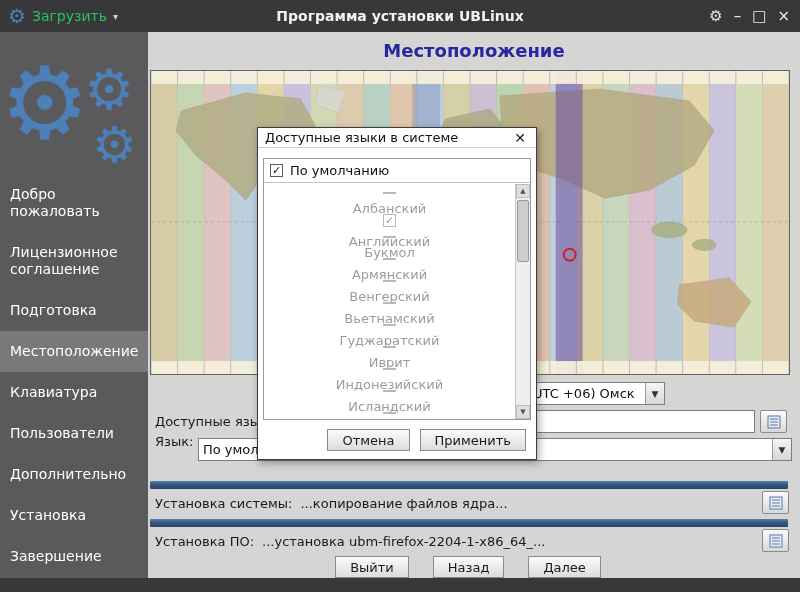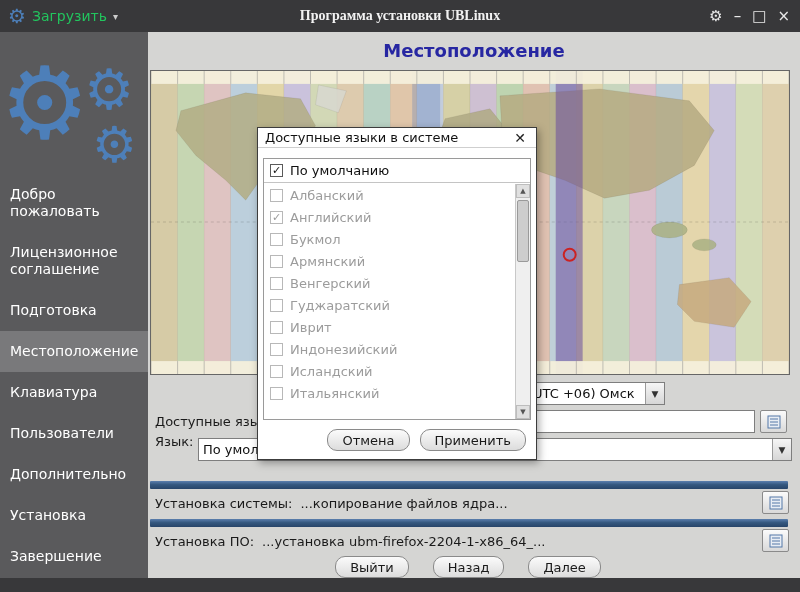--- a/index.html
+++ b/index.html
@@ -1,21 +1,21 @@
 <!DOCTYPE html>
 <html style="--accent-blue: #4d7fb9; --progress-blue: #2e4e7e; --title-color: #2727a2; --chrome: #38383a; --sidebar-bg: #5a5a5c; --sidebar-active: #79797b; --main-bg: #d5d5d3;"><head>
 <meta charset="utf-8">
 <style>
   *{margin:0;padding:0;box-sizing:border-box;}
   body{font-family:"DejaVu Sans","Liberation Sans",sans-serif;background:#777;}
   .window{position:relative;width:800px;height:592px;overflow:hidden;background:var(--main-bg,#d5d5d3);}
 
   
   .titlebar{position:absolute;top:0;left:0;width:800px;height:32px;background:var(--chrome,#38383a);display:flex;align-items:center;}
-  .tb-title{position:absolute;left:0;right:0;text-align:center;font-size:14px;font-weight:bold;color:#f2f2f2;pointer-events:none;font-family:Liberation Serif, serif;}
+  .tb-title{position:absolute;left:0;right:0;text-align:center;font-size:14px;font-weight:bold;color:#f2f2f2;pointer-events:none;}
   .tb-left{display:flex;align-items:center;gap:6px;padding-left:8px;z-index:2;}
   .tb-gear-blue{color:var(--accent-blue,#4d7fb9);font-size:20px;line-height:1;}
   .tb-load{font-size:14px;color:#22c55e;}
   .tb-caret{font-size:10px;color:#cccccc;}
   .tb-right{margin-left:auto;display:flex;align-items:center;gap:11px;padding-right:10px;z-index:2;}
   .tb-ico{font-size:15px;color:#e8e8e8;line-height:1;}
 
   
   .sidebar{position:absolute;top:32px;left:0;width:148px;height:546px;background:var(--sidebar-bg,#5a5a5c);color:#fff;}
   .gears{position:relative;height:142px;color:var(--accent-blue,#4d7fb9);overflow:visible;}
@@ -45,35 +45,35 @@
   .lang-label{left:7px;top:402px;}
   .lang-combo{position:absolute;left:50px;top:406px;width:594px;}
 
   .progress{position:absolute;left:2px;width:638px;height:8px;background:#c3cad4;border-radius:1px;overflow:hidden;}
   .progress .fill{height:100%;background:linear-gradient(#5b7fae 0%,#35587f 45%,#274469 100%);}
   .p1{top:449px;} .p2{top:487px;}
   .status-row{position:absolute;left:7px;height:22px;display:flex;align-items:center;gap:8px;font-size:13px;color:#1a1a1a;white-space:nowrap;}
   .s1{top:460px;} .s2{top:498px;}
   .log1{left:614px;top:459px;} .log2{left:614px;top:497px;}
 
-  .btn{display:inline-flex;align-items:center;justify-content:center;height:22px;padding:0 14px;background:linear-gradient(#fbfbfb,#dcdcdc);border:1px solid #8a8a8a;border-radius:10px;font-size:13px;color:#1a1a1a;font-family:inherit;}
+  .btn{display:inline-flex;align-items:center;justify-content:center;height:22px;padding:0 14px;background:linear-gradient(#fbfbfb,#dcdcdc);border:1px solid #8a8a8a;border-radius:0;font-size:13px;color:#1a1a1a;font-family:inherit;}
   .footer-buttons{position:absolute;left:0;top:524px;width:640px;display:flex;justify-content:center;gap:24px;}
 
   .bottom-strip{position:absolute;left:0;top:578px;width:800px;height:14px;background:var(--chrome,#38383a);}
 
   
   .dialog{position:absolute;left:257px;top:127px;width:280px;height:333px;background:#fff;border:1px solid #3c3c3c;z-index:20;box-shadow:2px 3px 8px rgba(0,0,0,0.35);}
   .dlg-title{height:20px;display:flex;align-items:center;padding:0 7px;font-size:13px;color:#111;border-bottom:1px solid #cfcfcf;}
   .dlg-close{margin-left:auto;width:18px;height:18px;display:flex;align-items:center;justify-content:center;font-size:14px;color:#222;}
   .dlg-frame{position:absolute;left:5px;right:5px;top:30px;height:262px;border:1px solid #9a9a9a;background:#fff;}
   .default-row{height:24px;display:flex;align-items:center;gap:7px;padding:0 6px;border-bottom:1px solid #c4c4c4;font-size:13px;color:#111;}
   .cb{width:13px;height:13px;min-width:13px;background:#fff;border:1px solid #5a5a5a;display:inline-flex;align-items:center;justify-content:center;font-size:11px;line-height:1;color:#111;}
   .cb.dis{border-color:#b8b8b8;color:#9a9a9a;}
   .lang-list{position:absolute;left:0;right:15px;top:25px;bottom:0;overflow:hidden;}
-  .lang-item{height:22px;display:flex;align-items:center;gap:7px;padding:8px 6px;}
+  .lang-item{height:22px;display:flex;align-items:center;gap:7px;padding:8px 6px;flex-direction:column;}
   .lang-item .lbl{font-size:13px;color:#9c9c9c;}
   .scrollbar{position:absolute;right:0;top:25px;bottom:0;width:15px;background:#efefef;border-left:1px solid #c8c8c8;}
   .sb-btn{position:absolute;left:0;width:14px;height:14px;background:#e0e0e0;border:1px solid #bdbdbd;display:flex;align-items:center;justify-content:center;font-size:7px;color:#555;}
   .sb-up{top:0;} .sb-dn{bottom:0;}
   .sb-thumb{position:absolute;left:1px;top:16px;width:12px;height:62px;background:#cdcdcd;border:1px solid #9a9a9a;border-radius:2px;}
   .dlg-footer{position:absolute;left:0;right:10px;bottom:8px;display:flex;justify-content:flex-end;gap:10px;}
 </style>
 </head>
 <body>
 
@@ -306,20 +306,24 @@
           <div class="lang-item">
             <span class="cb dis"></span>
             <span class="lbl">Армянский</span>
           </div>
           <div class="lang-item">
             <span class="cb dis"></span>
             <span class="lbl">Венгерский</span>
           </div>
           <div class="lang-item">
             <span class="cb dis"></span>
+            <span class="lbl">Вьетнамский</span>
+          </div>
+          <div class="lang-item">
+            <span class="cb dis"></span>
             <span class="lbl">Гуджаратский</span>
           </div>
           <div class="lang-item">
             <span class="cb dis"></span>
             <span class="lbl">Иврит</span>
           </div>
           <div class="lang-item">
             <span class="cb dis"></span>
             <span class="lbl">Индонезийский</span>
           </div>

